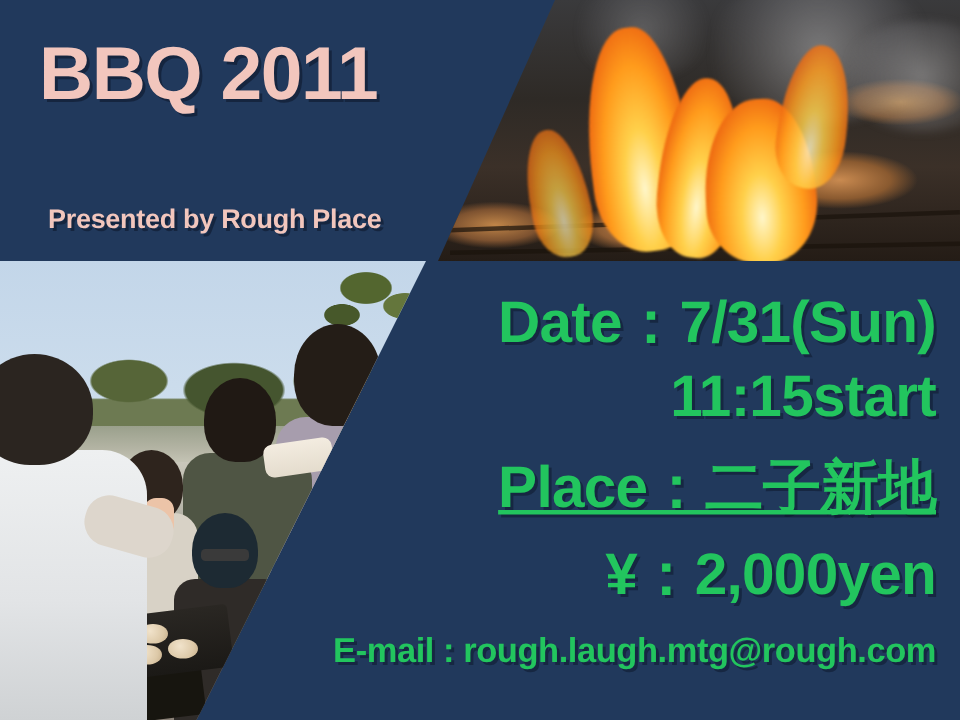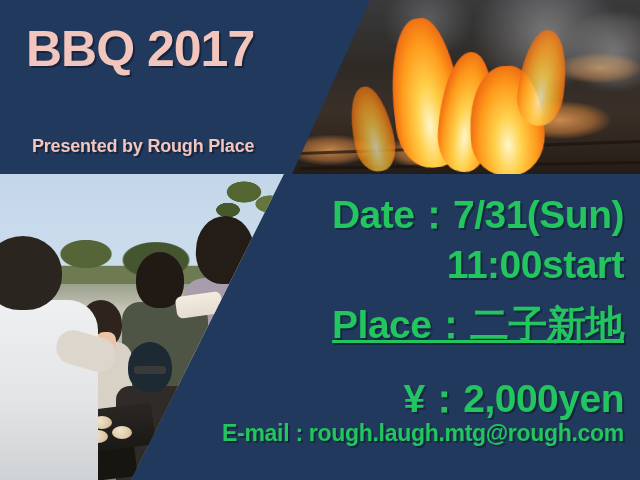--- a/index.html
+++ b/index.html
@@ -166,21 +166,21 @@
     right: 16px;
     color: #22c55e;
     font-weight: bold;
     white-space: nowrap;
     text-shadow: 2px 2px 0 rgba(12,22,40,.5);
     text-align: right;
   }
   #detail-date  { top: 188px; font-size: 39px; letter-spacing: -0.5px; }
   #detail-time  { top: 243px; font-size: 39px; letter-spacing: -0.5px; }
   #detail-place { top: 298px; font-size: 39px; letter-spacing: -0.5px; text-decoration: underline; }
-  #detail-fee   { top: 356px; font-size: 39px; letter-spacing: -0.5px; margin-top: 16px; }
+  #detail-fee   { top: 356px; font-size: 39px; letter-spacing: -0.5px; }
   #detail-email { top: 420px; font-size: 23px; letter-spacing: -0.3px; }
 </style>
 </head>
 <body>
 
 <div id="poster">
 
   <div class="photo-flame">
     <div class="flame-bg"></div>
     <div class="grill-bar" style="left:300px; top:146px; width:340px; transform:rotate(-2deg);"></div>
@@ -233,22 +233,22 @@
     <div class="fig patty" style="left:112px; top:252px; width:20px; height:13px;"></div>
 
     <div class="fig plate" style="left:188px; top:226px; width:70px; height:34px; transform:rotate(-12deg);"></div>
     <div class="fig plate" style="left:176px; top:120px; width:46px; height:22px; transform:rotate(-8deg);"></div>
     <div class="fig fig-a-leg"></div>
     <div class="fig fig-a-body"></div>
     <div class="fig fig-a-arm"></div>
     <div class="fig fig-a-head"></div>
   </div>
 
-  <div class="txt" id="title-main">BBQ 2017</div>
+  <div class="txt" id="title-main">BBQ 2011</div>
   <div class="txt" id="title-credit">Presented by Rough Place</div>
 
   <div class="detail" id="detail-date">Date：7/31(Sun)</div>
-  <div class="detail" id="detail-time">11:00start</div>
+  <div class="detail" id="detail-time">11:15start</div>
   <div class="detail" id="detail-place">Place：二子新地</div>
   <div class="detail" id="detail-fee">¥：2,000yen</div>
   <div class="detail" id="detail-email">E-mail : rough.laugh.mtg@rough.com</div>
 
 </div>
 
 </body></html>

